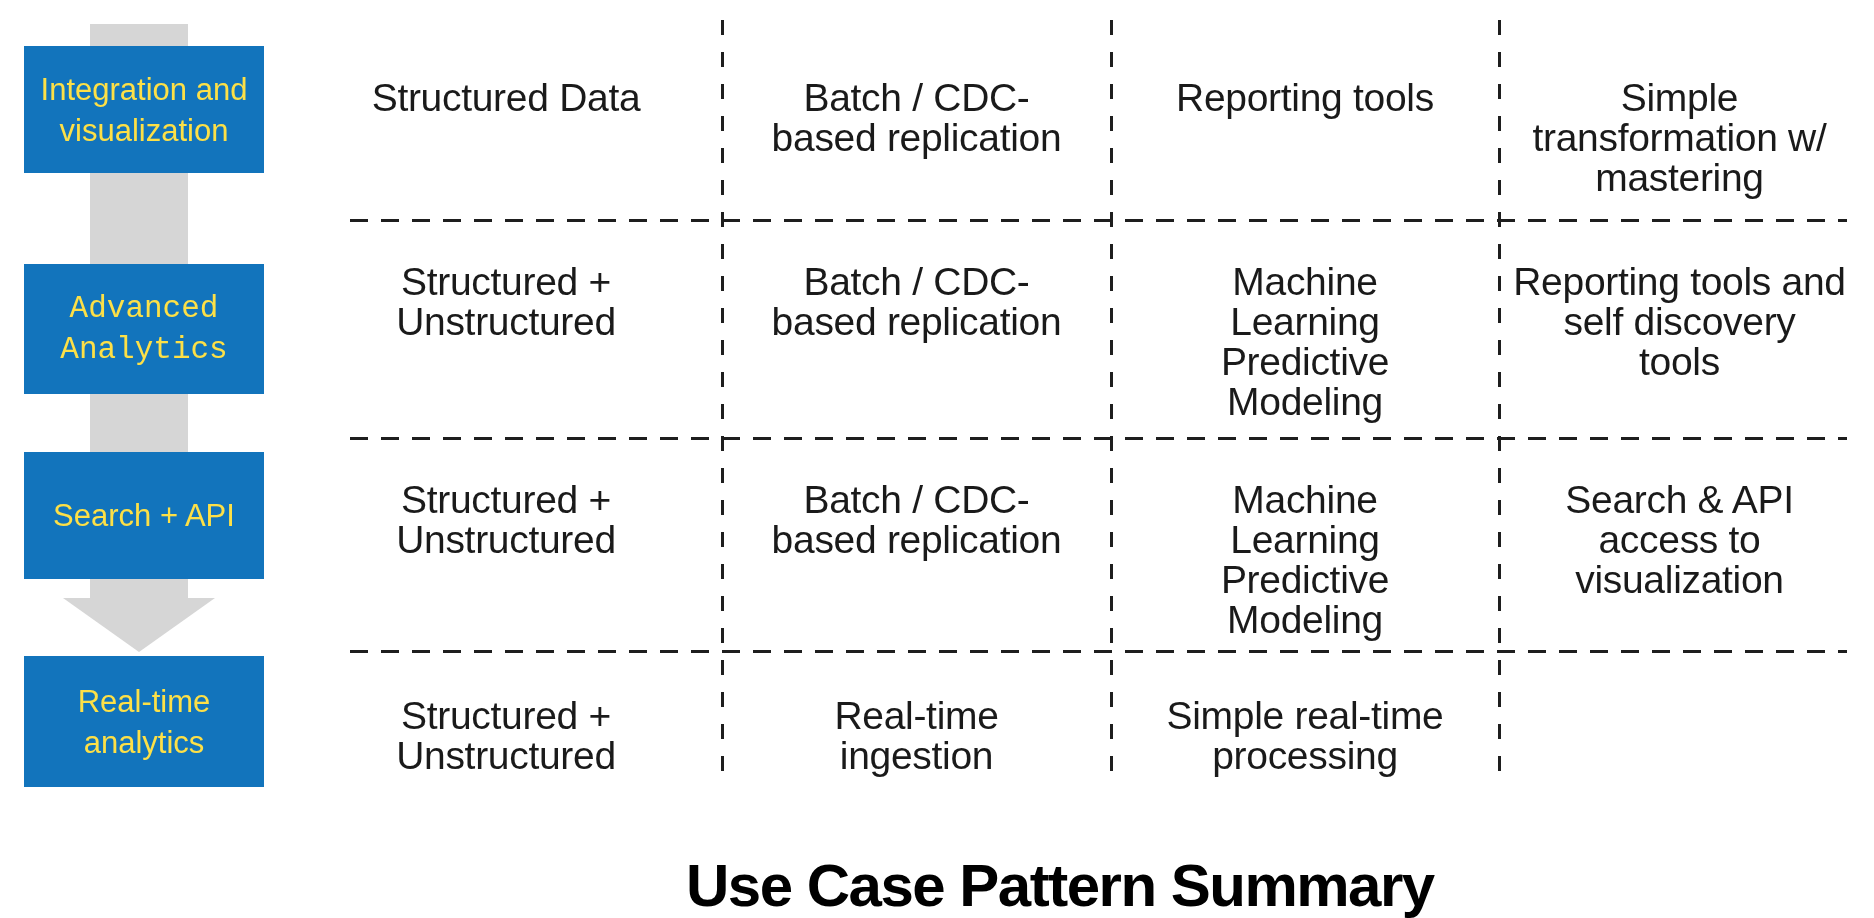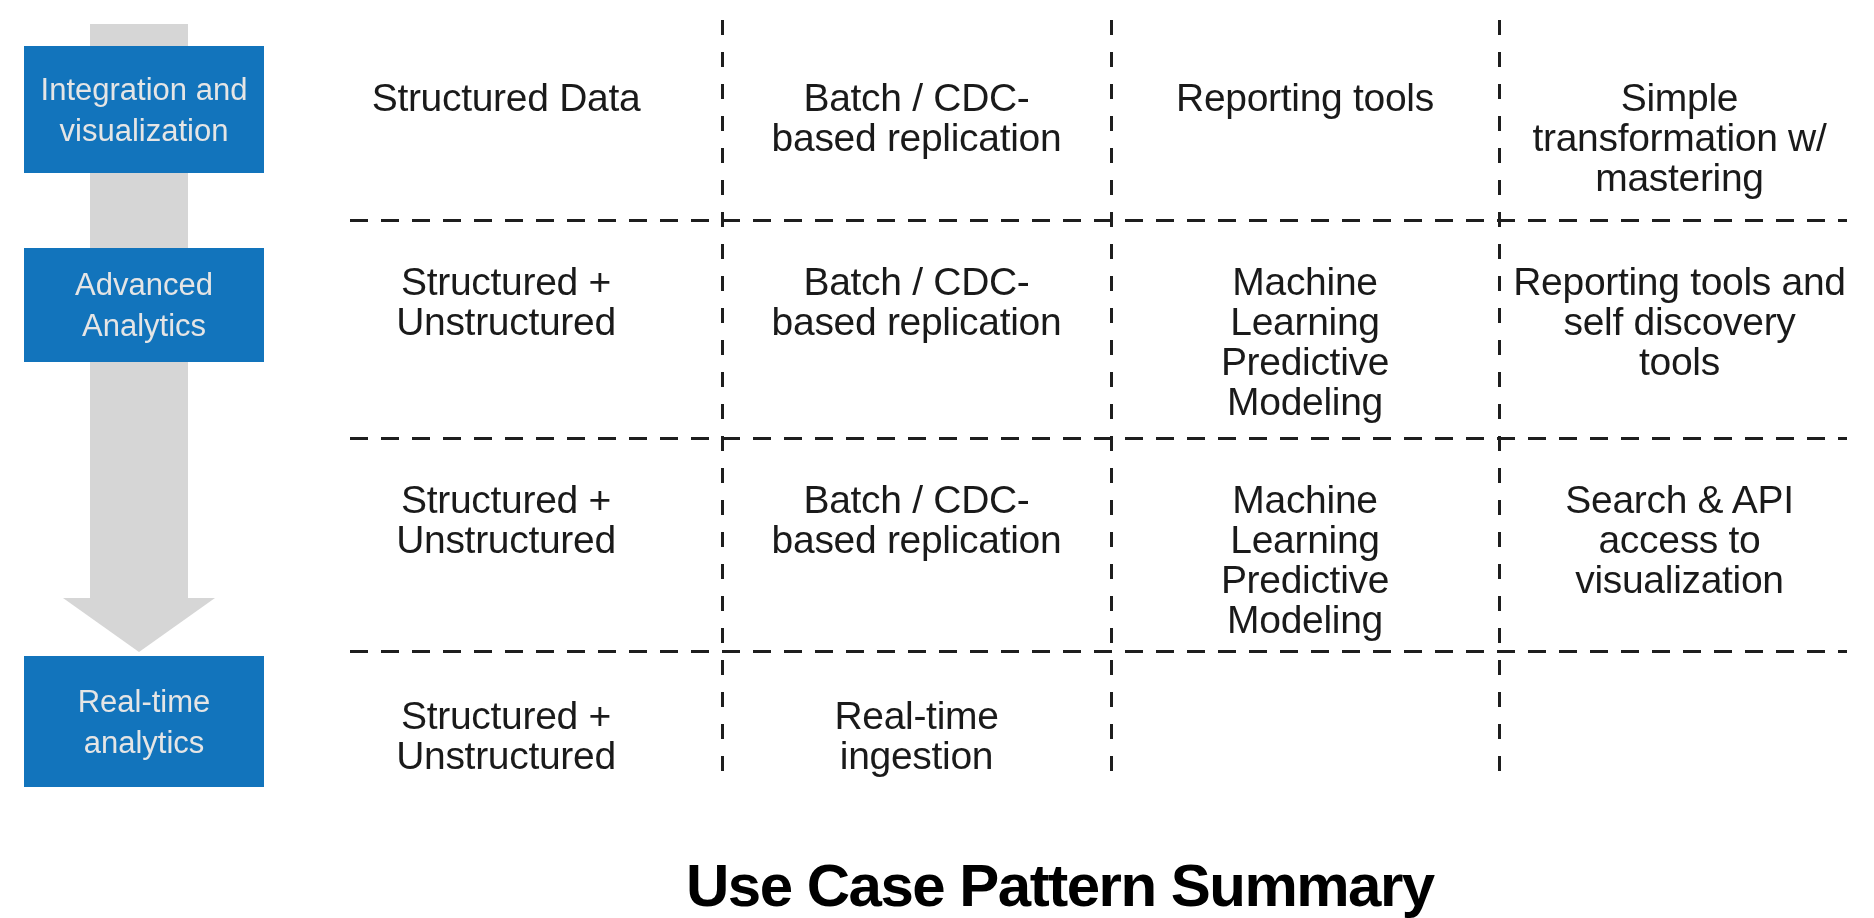--- a/index.html
+++ b/index.html
@@ -28,31 +28,31 @@
     border-right: 76px solid transparent;
     border-top: 54px solid #d6d6d6;
   }
 
   
   .stage {
     position: absolute;
     left: 24px;
     width: 240px;
     background: #1274bc;
-    color: #e5e5e5;
+    color: #fde047;
     display: flex;
     align-items: center;
     justify-content: center;
     text-align: center;
     font-size: 31px;
     line-height: 41px;
     white-space: pre-line;
   }
   .stage-1 { top: 46px;  height: 127px; }
-  .stage-2 { top: 248px; height: 114px; }
+  .stage-2 { top: 264px; height: 130px; font-family: Liberation Mono, monospace; }
   .stage-3 { top: 452px; height: 127px; }
   .stage-4 { top: 656px; height: 131px; }
 
   
   .table {
     position: absolute;
     left: 290px; top: 20px;
     width: 1570px; height: 765px;
     display: grid;
     grid-template-columns: 432px 389px 388px 361px;
@@ -110,20 +110,23 @@
   </div>
 
   <div class="stage stage-1">
     <span>Integration and
 visualization</span>
   </div>
   <div class="stage stage-2">
     <span>Advanced
 Analytics</span>
   </div>
+  <div class="stage stage-3">
+    <span>Search + API</span>
+  </div>
   <div class="stage stage-4">
     <span>Real-time
 analytics</span>
   </div>
 
   <div class="table">
 
     <div class="cell r1">Structured Data</div>
     <div class="cell r1">Batch / CDC-
 based replication</div>
@@ -153,20 +156,22 @@
 Predictive
 Modeling</div>
     <div class="cell r3">Search &amp; API
 access to
 visualization</div>
 
     <div class="cell r4">Structured +
 Unstructured</div>
     <div class="cell r4">Real-time
 ingestion</div>
+    <div class="cell r4">Simple real-time
+processing</div>
 
     <div class="vline vline-1"></div>
     <div class="vline vline-2"></div>
     <div class="vline vline-3"></div>
 
     <div class="hline hline-1"></div>
     <div class="hline hline-2"></div>
     <div class="hline hline-3"></div>
   </div>
 

